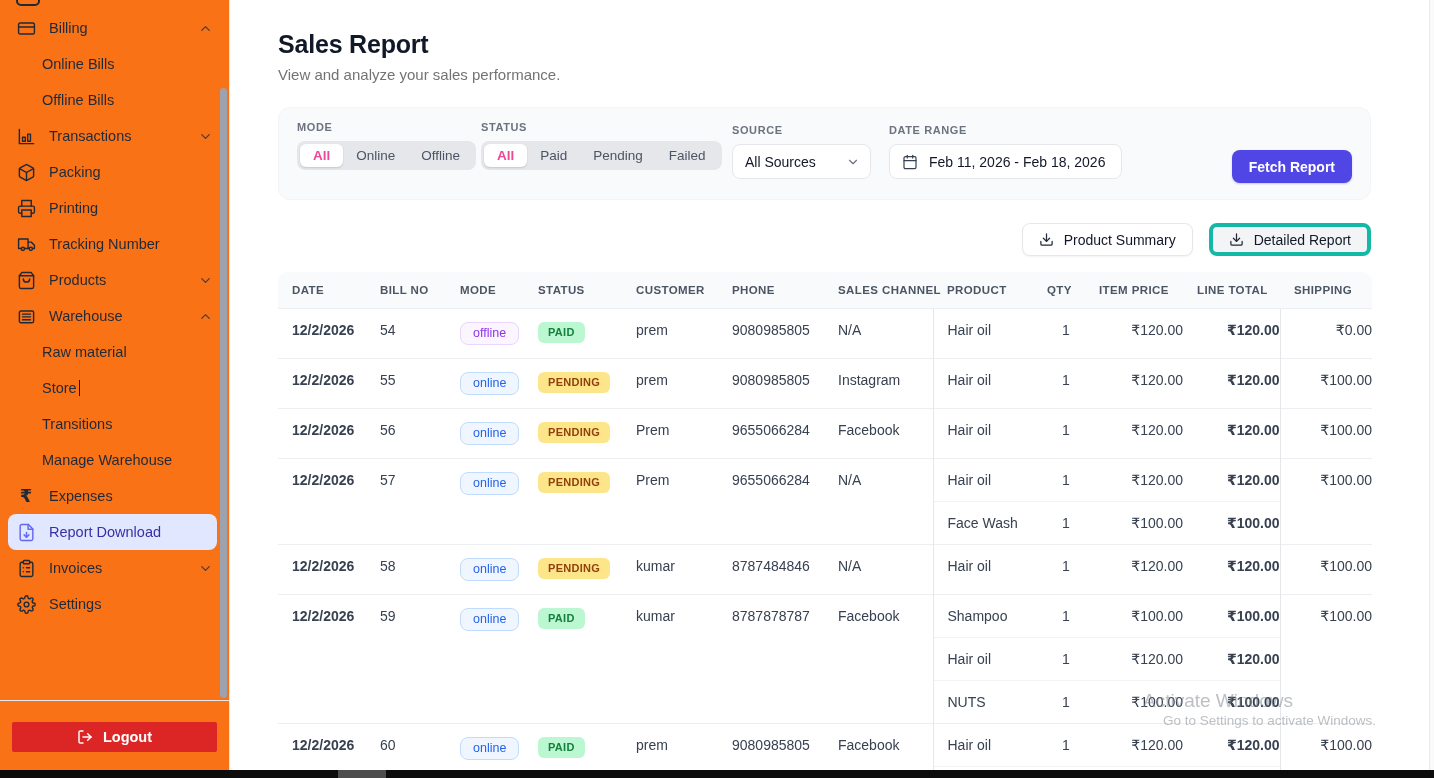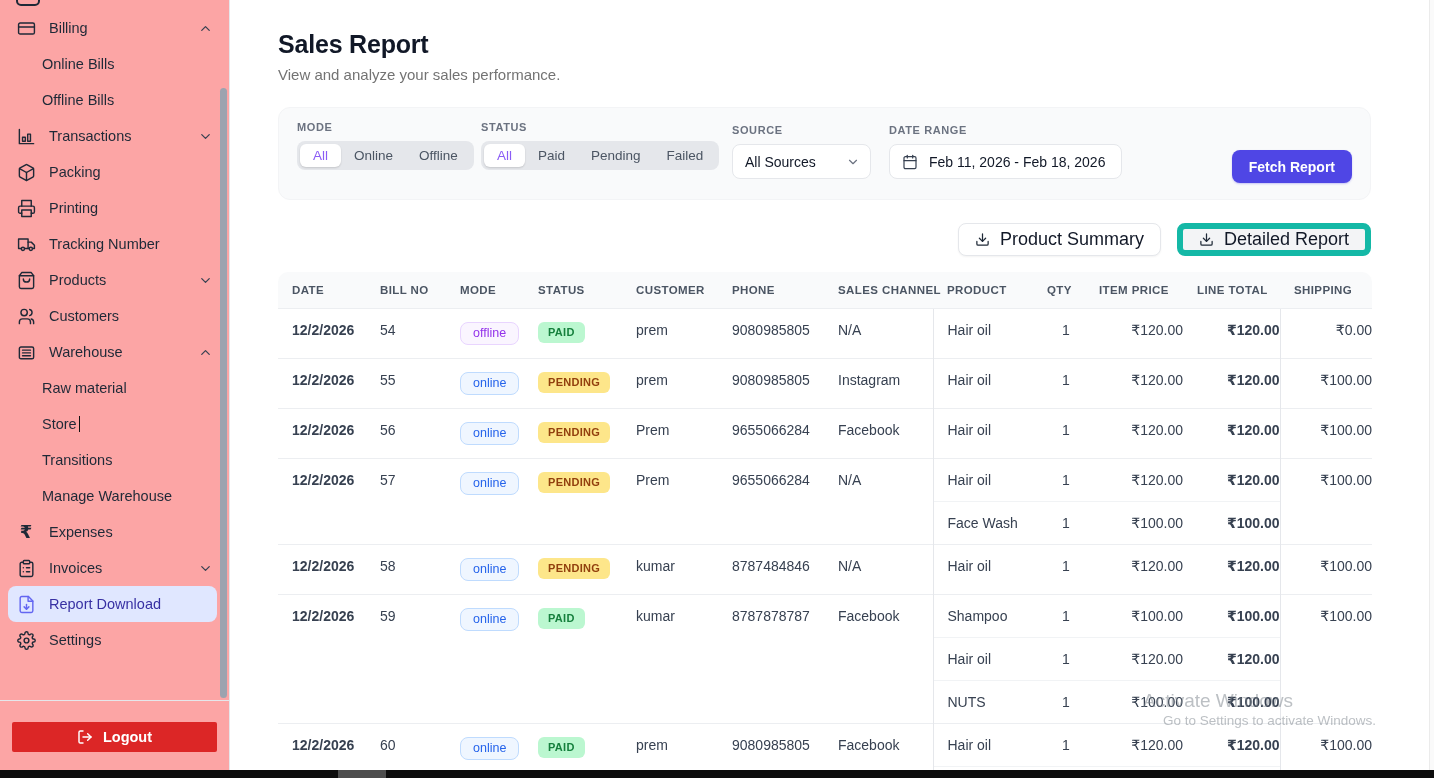--- a/index.html
+++ b/index.html
@@ -4,21 +4,21 @@
 <style>
   * { box-sizing: border-box; }
   html,body { margin:0; padding:0; }
   body {
     width:1434px; height:778px; overflow:hidden; position:relative;
     background:#ffffff; font-family:"Liberation Sans","DejaVu Sans",sans-serif;
     -webkit-font-smoothing:antialiased;
   }
 
   
-  .sidebar { position:absolute; left:0; top:0; width:230px; height:778px; background:#fca5a5;
+  .sidebar { position:absolute; left:0; top:0; width:230px; height:778px; background:#f97316;
              border-right:1px solid #e5e7eb; z-index:10; }
   .partial-icon { position:absolute; left:16px; top:-13px; width:24px; height:19px;
                   border:2px solid #1f2937; border-radius:5px; }
   .nav { position:absolute; left:0; top:10px; right:0; }
   .nav-item { display:flex; align-items:center; height:36px; padding:0 16px; color:#1f2937;
               font-size:14.5px; cursor:pointer; }
   .nav-item .icon { width:20px; height:20px; margin-right:13px; display:flex; align-items:center;
                     justify-content:center; color:#1f2937; flex:none; }
   .nav-item .nav-label { flex:1; white-space:nowrap; overflow:hidden; }
   .nav-item .chev { margin-left:auto; color:#374151; display:flex; }
@@ -44,39 +44,39 @@
   .page-title { margin:30px 0 0; font-size:25px; font-weight:700; color:#111827; letter-spacing:-0.2px; }
   .page-subtitle { margin:7px 0 0; font-size:15px; color:#737373; }
 
   .filter-card { position:relative; margin-top:24px; height:93px; background:#f9fafb;
                  border:1px solid #f3f4f6; border-radius:12px; }
   .fgroup { position:absolute; top:13px; }
   .flabel { font-size:11px; font-weight:700; color:#6b7280; letter-spacing:0.6px; }
   .segmented { display:inline-flex; margin-top:8px; background:#e5e7eb; border-radius:8px; padding:3px; }
   .seg-btn { padding:4px 13px; font-size:13.5px; color:#4b5563; font-weight:500; border-radius:6px;
              border:none; background:transparent; cursor:pointer; font-family:inherit; }
-  .seg-btn.selected { background:#fff; color:#8b5cf6; font-weight:400; box-shadow:0 1px 2px rgba(0,0,0,.14); }
+  .seg-btn.selected { background:#fff; color:#ec4899; font-weight:700; box-shadow:0 1px 2px rgba(0,0,0,.14); }
   .select-box { margin-top:8px; width:139px; height:35px; background:#fff; border:1px solid #e5e7eb;
                 border-radius:8px; display:flex; align-items:center; padding:0 10px 0 12px;
                 font-size:14px; color:#111827; cursor:pointer; }
   .select-box .sel-chev { margin-left:auto; color:#6b7280; display:flex; }
   .date-box { margin-top:8px; width:233px; height:35px; background:#fff; border:1px solid #e5e7eb;
               border-radius:8px; display:flex; align-items:center; gap:11px; padding:16px 12px;
               font-size:14px; color:#111827; cursor:pointer; }
   .date-box .cal { display:flex; color:#374151; }
   .fetch-btn { position:absolute; right:18px; top:42px; height:33px; padding:0 17px; background:#4f46e5;
                color:#fff; border:none; border-radius:8px; font-size:14px; font-weight:600;
                cursor:pointer; font-family:inherit; box-shadow:0 1px 2px rgba(79,70,229,.3); }
 
   .export-row { margin-top:23px; display:flex; justify-content:flex-end; gap:16px; }
   .btn-outline, .btn-soft { height:33px; display:inline-flex; align-items:center; gap:10px;
-        padding:0 16px; border-radius:8px; font-size:18px; font-weight:500; color:#111827;
+        padding:0 16px; border-radius:8px; font-size:14px; font-weight:500; color:#111827;
         cursor:pointer; font-family:inherit; }
   .btn-outline { background:#fff; border:1px solid #e5e7eb; box-shadow:0 1px 2px rgba(0,0,0,.05); }
-  .btn-soft { background:#f3f4f6; border:6px solid #14b8a6; }
+  .btn-soft { background:#f3f4f6; border:4px solid #14b8a6; }
   .dl-ic { display:flex; color:#1f2937; }
 
   
   .report-table { margin-top:16px; width:1094px; border-collapse:collapse; table-layout:fixed; }
   .report-table thead th { background:#f9fafb; font-size:11.5px; font-weight:700; color:#4b5563;
         text-align:left; padding:12px 0 12px 14px; letter-spacing:0.4px; white-space:nowrap;
         border-bottom:1px solid #eceef1; }
   .report-table thead th:first-child { border-radius:10px 0 0 0; }
   .report-table thead th:last-child { border-radius:0 10px 0 0; }
   .report-table td { font-size:14px; color:#374151; padding:13px 0 13px 14px; vertical-align:top;
@@ -199,31 +199,20 @@
         <span class="nav-label">Products</span>
         <span class="chev">
           <svg width="15" height="15" viewBox="0 0 24 24" fill="none" stroke="currentColor" stroke-width="2" stroke-linecap="round" stroke-linejoin="round">
             <polyline points="6 9 12 15 18 9"></polyline>
           </svg>
         </span>
       </div>
       <div class="nav-item">
         <span class="icon">
           <svg width="19" height="19" viewBox="0 0 24 24" fill="none" stroke="currentColor" stroke-width="1.8" stroke-linecap="round" stroke-linejoin="round">
-            <circle cx="9" cy="7" r="4"></circle>
-            <path d="M17 21v-2a4 4 0 0 0-4-4H7a4 4 0 0 0-4 4v2"></path>
-            <path d="M16 3.13a4 4 0 0 1 0 7.75"></path>
-            <path d="M21 21v-2a4 4 0 0 0-3-3.87"></path>
-          </svg>
-        </span>
-        <span class="nav-label">Customers</span>
-      </div>
-      <div class="nav-item">
-        <span class="icon">
-          <svg width="19" height="19" viewBox="0 0 24 24" fill="none" stroke="currentColor" stroke-width="1.8" stroke-linecap="round" stroke-linejoin="round">
             <rect x="3" y="5" width="18" height="15" rx="2"></rect>
             <line x1="7" y1="9" x2="17" y2="9"></line>
             <line x1="7" y1="12.5" x2="17" y2="12.5"></line>
             <line x1="7" y1="16" x2="17" y2="16"></line>
           </svg>
         </span>
         <span class="nav-label">Warehouse</span>
         <span class="chev">
           <svg width="15" height="15" viewBox="0 0 24 24" fill="none" stroke="currentColor" stroke-width="2" stroke-linecap="round" stroke-linejoin="round">
             <polyline points="6 15 12 9 18 15"></polyline>
@@ -241,49 +230,49 @@
         <span>Transitions</span>
       </div>
       <div class="nav-sub">
         <span>Manage Warehouse</span>
       </div>
       <div class="nav-item">
         <span class="icon">
           <span class="rupee-glyph">₹</span>
         </span>
         <span class="nav-label">Expenses</span>
+      </div>
+      <div class="nav-item active">
+        <span class="icon">
+          <svg width="19" height="19" viewBox="0 0 24 24" fill="none" stroke="currentColor" stroke-width="1.8" stroke-linecap="round" stroke-linejoin="round">
+            <path d="M14.5 2H6a2 2 0 0 0-2 2v16a2 2 0 0 0 2 2h12a2 2 0 0 0 2-2V7.5L14.5 2z"></path>
+            <polyline points="14 2 14 8 20 8"></polyline>
+            <line x1="12" y1="18" x2="12" y2="12"></line>
+            <polyline points="9 15 12 18 15 15"></polyline>
+          </svg>
+        </span>
+        <span class="nav-label">Report Download</span>
       </div>
       <div class="nav-item">
         <span class="icon">
           <svg width="19" height="19" viewBox="0 0 24 24" fill="none" stroke="currentColor" stroke-width="1.8" stroke-linecap="round" stroke-linejoin="round">
             <path d="M16 4h2a2 2 0 0 1 2 2v14a2 2 0 0 1-2 2H6a2 2 0 0 1-2-2V6a2 2 0 0 1 2-2h2"></path>
             <rect x="8" y="2" width="8" height="4" rx="1"></rect>
             <line x1="12" y1="11" x2="16" y2="11"></line>
             <line x1="12" y1="16" x2="16" y2="16"></line>
             <line x1="8" y1="11" x2="8.01" y2="11"></line>
             <line x1="8" y1="16" x2="8.01" y2="16"></line>
           </svg>
         </span>
         <span class="nav-label">Invoices</span>
         <span class="chev">
           <svg width="15" height="15" viewBox="0 0 24 24" fill="none" stroke="currentColor" stroke-width="2" stroke-linecap="round" stroke-linejoin="round">
             <polyline points="6 9 12 15 18 9"></polyline>
           </svg>
         </span>
-      </div>
-      <div class="nav-item active">
-        <span class="icon">
-          <svg width="19" height="19" viewBox="0 0 24 24" fill="none" stroke="currentColor" stroke-width="1.8" stroke-linecap="round" stroke-linejoin="round">
-            <path d="M14.5 2H6a2 2 0 0 0-2 2v16a2 2 0 0 0 2 2h12a2 2 0 0 0 2-2V7.5L14.5 2z"></path>
-            <polyline points="14 2 14 8 20 8"></polyline>
-            <line x1="12" y1="18" x2="12" y2="12"></line>
-            <polyline points="9 15 12 18 15 15"></polyline>
-          </svg>
-        </span>
-        <span class="nav-label">Report Download</span>
       </div>
       <div class="nav-item">
         <span class="icon">
           <svg width="19" height="19" viewBox="0 0 24 24" fill="none" stroke="currentColor" stroke-width="1.8" stroke-linecap="round" stroke-linejoin="round">
             <circle cx="12" cy="12" r="3"></circle>
             <path d="M19.4 15a1.65 1.65 0 0 0 .33 1.82l.06.06a2 2 0 0 1 0 2.83 2 2 0 0 1-2.83 0l-.06-.06a1.65 1.65 0 0 0-1.82-.33 1.65 1.65 0 0 0-1 1.51V21a2 2 0 0 1-2 2 2 2 0 0 1-2-2v-.09A1.65 1.65 0 0 0 9 19.4a1.65 1.65 0 0 0-1.82.33l-.06.06a2 2 0 0 1-2.83 0 2 2 0 0 1 0-2.83l.06-.06a1.65 1.65 0 0 0 .33-1.82 1.65 1.65 0 0 0-1.51-1H3a2 2 0 0 1-2-2 2 2 0 0 1 2-2h.09A1.65 1.65 0 0 0 4.6 9a1.65 1.65 0 0 0-.33-1.82l-.06-.06a2 2 0 0 1 0-2.83 2 2 0 0 1 2.83 0l.06.06a1.65 1.65 0 0 0 1.82.33H9a1.65 1.65 0 0 0 1-1.51V3a2 2 0 0 1 2-2 2 2 0 0 1 2 2v.09a1.65 1.65 0 0 0 1 1.51 1.65 1.65 0 0 0 1.82-.33l.06-.06a2 2 0 0 1 2.83 0 2 2 0 0 1 0 2.83l-.06.06a1.65 1.65 0 0 0-.33 1.82V9a1.65 1.65 0 0 0 1.51 1H21a2 2 0 0 1 2 2 2 2 0 0 1-2 2h-.09a1.65 1.65 0 0 0-1.51 1z"></path>
           </svg>
         </span>
         <span class="nav-label">Settings</span>
       </div>

